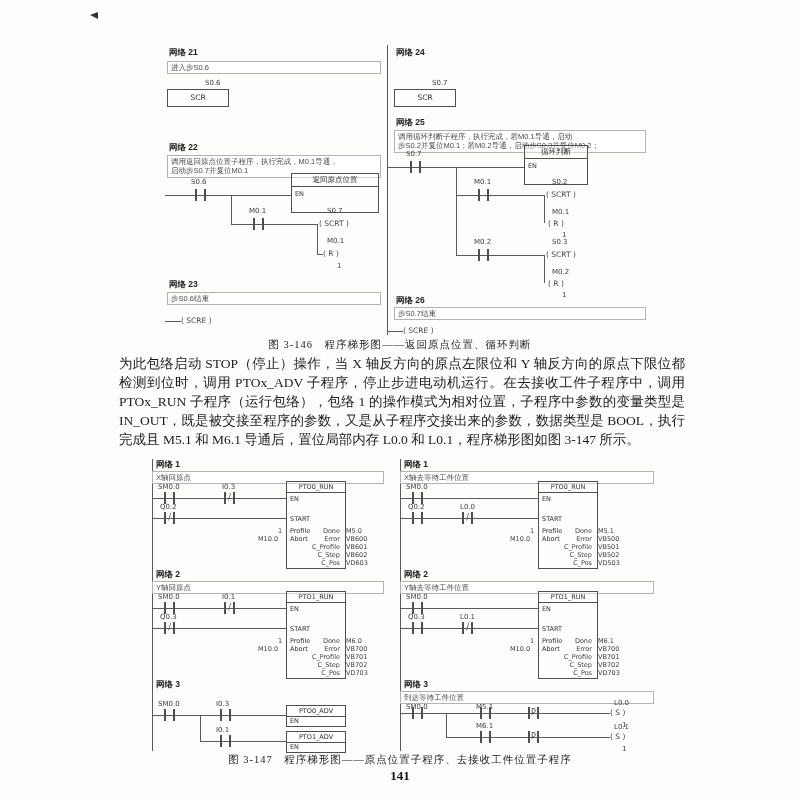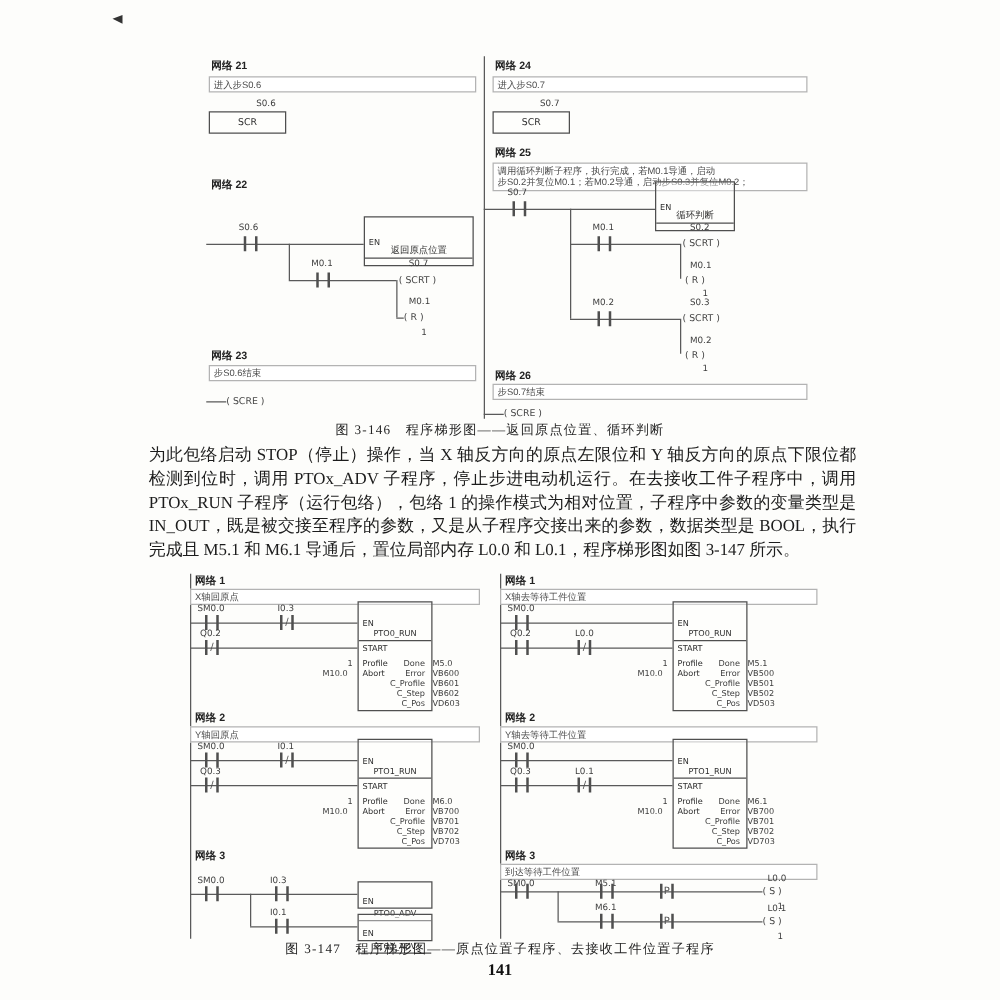--- a/index.html
+++ b/index.html
@@ -16,21 +16,21 @@
   .ct span{position:absolute;left:-2px;right:-2px;top:0;text-align:center;
            font:8px/12px "DejaVu Sans",sans-serif;color:#4f4f4f;}
   .lbl{position:absolute;font:7px/8px "DejaVu Sans",sans-serif;color:#3d3d3d;white-space:nowrap;}
   .lblr{position:absolute;font:6.5px/8px "DejaVu Sans",sans-serif;color:#3d3d3d;text-align:right;white-space:nowrap;}
   .val{position:absolute;font:6.5px/8px "DejaVu Sans",sans-serif;color:#3d3d3d;white-space:nowrap;}
   .coil{position:absolute;font:7.5px/10px "DejaVu Sans",sans-serif;color:#474747;white-space:nowrap;}
   .coil::before{content:"(\00a0";}
   .coil::after{content:"\00a0)";}
   .box{position:absolute;border:1.5px solid #4f4f4f;background:rgba(255,255,255,.4);}
   .bh{border-bottom:1.5px solid #4f4f4f;text-align:center;font:7.5px/12px "DejaVu Sans",sans-serif;color:#2e2e2e;
-      white-space:nowrap;overflow:hidden;margin-top:20px;}
+      white-space:nowrap;overflow:hidden;}
   .bh.small{font-size:6.5px;line-height:10px;}
   .btxt{position:absolute;font:6.5px/8px "DejaVu Sans",sans-serif;color:#2e2e2e;white-space:nowrap;}
   .scrbox{text-align:center;font:7.5px/16px "DejaVu Sans",sans-serif;color:#2e2e2e;}
   .cap{position:absolute;left:0;width:100%;text-align:center;
        font:10.5px/14px "Liberation Serif",serif;color:#242424;letter-spacing:1px;}
   .para{position:absolute;left:119px;top:354px;width:566px;
         font:13.5px/19px "Liberation Serif",serif;color:#1c1c1c;}
   .para div.jl{text-align:justify;text-align-last:justify;}
   .pnum{position:absolute;top:768px;left:0;width:100%;text-align:center;
         font:bold 13px/16px "Liberation Serif",serif;color:#111;}
@@ -45,20 +45,24 @@
 
   <div class="col" style="left:165px;top:45px;width:222px;height:292px;">
     <div class="net" style="top:0;height:95px;">
       <div class="hdr" style="left:4px;top:2px;">网络 21</div>
       <div class="cbar" style="left:2px;top:16px;width:206px;height:10px;">进入步S0.6</div>
       <div class="lbl" style="left:40px;top:34px;">S0.6</div>
       <div class="box scrbox" style="left:2px;top:44px;width:60px;height:16px;">SCR</div>
     </div>
     <div class="net" style="top:95px;height:137px;">
       <div class="hdr" style="left:4px;top:2px;">网络 22</div>
+      <div class="cbar" style="left:2px;top:15px;width:206px;height:20px;">
+        <div>调用返回原点位置子程序，执行完成，M0.1导通，</div>
+        <div>启动步S0.7并复位M0.1</div>
+      </div>
       <div class="hw" style="left:0;top:55px;width:126px;"></div>
       <div class="lbl" style="left:26px;top:38px;">S0.6</div>
       <div class="ct" style="left:30px;top:49px;"></div>
       <div class="box" style="left:126px;top:33px;width:86px;height:38px;">
         <div class="bh">返回原点位置</div>
       </div>
       <div class="btxt" style="left:130px;top:50px;">EN</div>
       <div class="vw" style="left:66px;top:55px;height:29px;"></div>
       <div class="hw" style="left:66px;top:84px;width:86px;"></div>
       <div class="lbl" style="left:84px;top:67px;">M0.1</div>
@@ -76,21 +80,20 @@
       <div class="cbar" style="left:2px;top:15px;width:206px;height:10px;">步S0.6结束</div>
       <div class="hw" style="left:0;top:44px;width:16px;"></div>
       <div class="coil" style="left:16px;top:39px;">SCRE</div>
     </div>
   </div>
 
   <div class="col" style="left:392px;top:45px;width:268px;height:292px;">
     <div class="vw" style="left:-5px;top:0;height:290px;"></div>
     <div class="net" style="top:0;height:70px;">
       <div class="hdr" style="left:4px;top:2px;">网络 24</div>
-      <div class="cbar" style="left:2px;top:16px;width:244px;height:10px;">进入步S0.7</div>
       <div class="lbl" style="left:40px;top:34px;">S0.7</div>
       <div class="box scrbox" style="left:2px;top:44px;width:60px;height:16px;">SCR</div>
     </div>
     <div class="net" style="top:70px;height:180px;">
       <div class="hdr" style="left:4px;top:2px;">网络 25</div>
       <div class="cbar" style="left:2px;top:15px;width:244px;height:20px;">
         <div>调用循环判断子程序，执行完成，若M0.1导通，启动</div>
         <div>步S0.2并复位M0.1；若M0.2导通，启动步S0.3并复位M0.2；</div>
       </div>
       <div class="hw" style="left:-5px;top:52px;width:137px;"></div>

